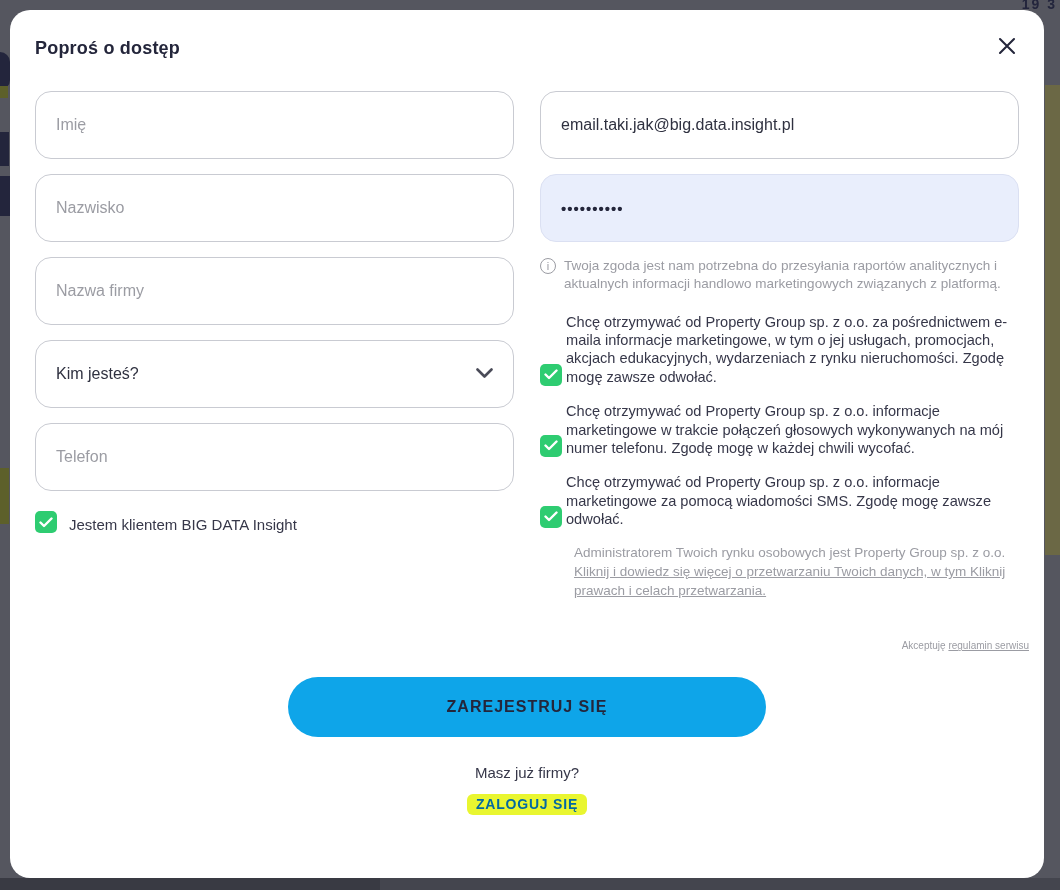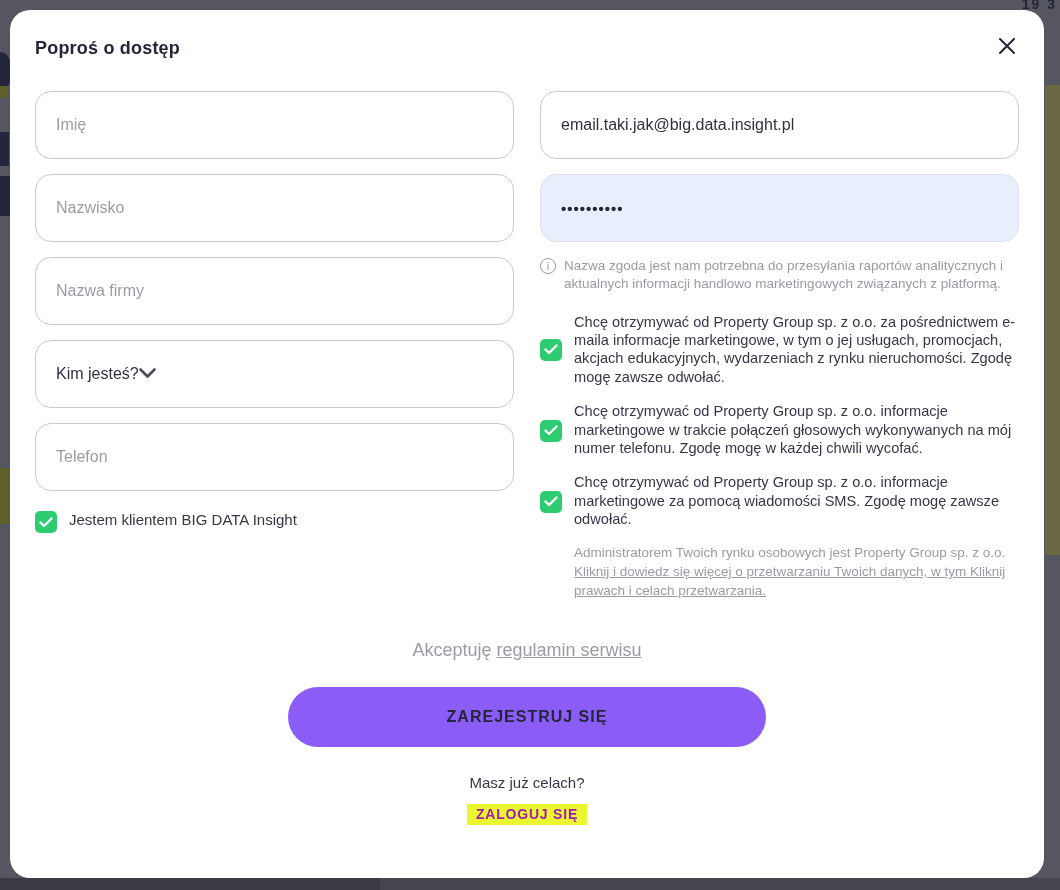--- a/index.html
+++ b/index.html
@@ -57,81 +57,81 @@
     display: flex; align-items: center;
     padding: 0 20px;
     margin-bottom: 15px;
     background: #fff;
   }
   .field input {
     width: 100%; border: none; outline: none; background: transparent;
     font-family: inherit; font-size: 16px; color: #2f3140;
   }
   .field input::placeholder { color: #9b9ca3; opacity: 1; }
-  .field.select { cursor: pointer; }
+  .field.select { justify-content: space-between; cursor: pointer; }
   .select-label { font-size: 16px; color: #2f3140; }
   .field.password { background: #e9eefc; border-color: #dbe0f2; }
   .field.password input { font-weight: 700; font-size: 15px; letter-spacing: 1px; color: #24263b; }
 
   .checkbox {
     width: 22px; height: 22px; border-radius: 5px;
     background: #2ecc71; flex-shrink: 0;
     display: flex; align-items: center; justify-content: center;
     cursor: pointer;
   }
 
   .client-row {
     margin-top: 20px;
-    display: flex; align-items: flex-start; gap: 12px;
+    display: flex; align-items: flex-end; gap: 12px;
     font-size: 15px; color: #363749;
   }
 
   .info-note {
     display: flex; gap: 8px;
     margin: 0 0 20px;
     font-size: 13.5px; color: #9b9ca3; line-height: 1.32;
   }
   .info-icon {
     width: 16px; height: 16px; flex-shrink: 0; margin-top: 1px;
     border: 1px solid #9b9ca3; border-radius: 50%;
     font-size: 11px; line-height: 14px; text-align: center;
     color: #9b9ca3; font-style: normal;
   }
 
   .consent-row {
-    display: flex; align-items: center; gap: 12px;
+    display: flex; align-items: flex-end; gap: 4px;
     margin-bottom: 16px;
     font-size: 14.6px; color: #363749; line-height: 1.26;
   }
   .consent-row .checkbox { margin-top: 2px; }
 
   .admin-note {
     margin: 4px 0 0 34px;
     font-size: 13.5px; color: #9b9ca3; line-height: 1.38;
   }
   .admin-note a { color: #9b9ca3; text-decoration: underline; }
 
   .modal-footer { text-align: center; margin-top: 40px; }
-  .accept-line { font-size: 18px; color: #9b9ca3; }
+  .accept-line { font-size: 10px; color: #9b9ca3; text-align: right; }
   .accept-line a { color: #9b9ca3; text-decoration: underline; }
   .register-btn {
     margin-top: 26px;
     width: 478px; height: 60px;
     border: none; border-radius: 30px;
-    background: #8b5cf6;
+    background: #0ea5e9;
     font-family: inherit; font-weight: 700; font-size: 16px;
     letter-spacing: 1px; color: #24263b;
     cursor: pointer;
   }
   .have-account { margin-top: 27px; font-size: 15px; color: #363749; }
   .login-link {
     display: inline-block; margin-top: 13px;
     background: #e9f630; padding: 2px 9px 3px;
     font-weight: 700; font-size: 14px; letter-spacing: 0.8px;
-    color: #a21caf; text-decoration: none; cursor: pointer;
+    color: #0369a1; text-decoration: none; cursor: pointer; border-radius: 6px;
   }
 </style>
 </head>
 <body>
 
 <div class="bg-frag frag-193">19 3</div>
 <div class="bg-frag frag-navy-1"></div>
 <div class="bg-frag frag-olive-l1"></div>
 <div class="bg-frag frag-navy-2"></div>
 <div class="bg-frag frag-navy-3"></div>
@@ -193,21 +193,21 @@
     <div>
       <div class="field">
         <input type="text" value="email.taki.jak@big.data.insight.pl" style="">
       </div>
       <div class="field password">
         <input type="text" value="••••••••••" style="">
       </div>
 
       <div class="info-note">
         <i class="info-icon">i</i>
-        <span>Nazwa zgoda jest nam potrzebna do przesyłania raportów analitycznych i aktualnych informacji handlowo marketingowych związanych z platformą.</span>
+        <span>Twoja zgoda jest nam potrzebna do przesyłania raportów analitycznych i aktualnych informacji handlowo marketingowych związanych z platformą.</span>
       </div>
 
       <div class="consent-row">
         <span class="checkbox">
           <span>
             <svg width="14" height="11" viewBox="0 0 14 11">
                 <path d="M1.5 5.5 L5 9 L12.5 1.5" stroke="#ffffff" stroke-width="2.4" fill="none" stroke-linecap="round" stroke-linejoin="round"></path>
               </svg>
           </span>
         </span>
@@ -236,17 +236,17 @@
         <span>Chcę otrzymywać od Property Group sp. z o.o. informacje marketingowe za pomocą wiadomości SMS. Zgodę mogę zawsze odwołać.</span>
       </div>
 
       <div class="admin-note"><span>Administratorem Twoich rynku osobowych jest Property Group sp. z o.o. </span><a href="#">Kliknij i dowiedz się więcej o przetwarzaniu Twoich danych, w tym Kliknij prawach i celach przetwarzania.</a></div>
     </div>
   </div>
 
   <div class="modal-footer">
     <div class="accept-line"><span>Akceptuję </span><a href="#">regulamin serwisu</a></div>
     <button class="register-btn">ZAREJESTRUJ SIĘ</button>
-    <div class="have-account">Masz już celach?</div>
+    <div class="have-account">Masz już firmy?</div>
     <a href="#" class="login-link">ZALOGUJ SIĘ</a>
   </div>
 
 </div>
 
 </body></html>

